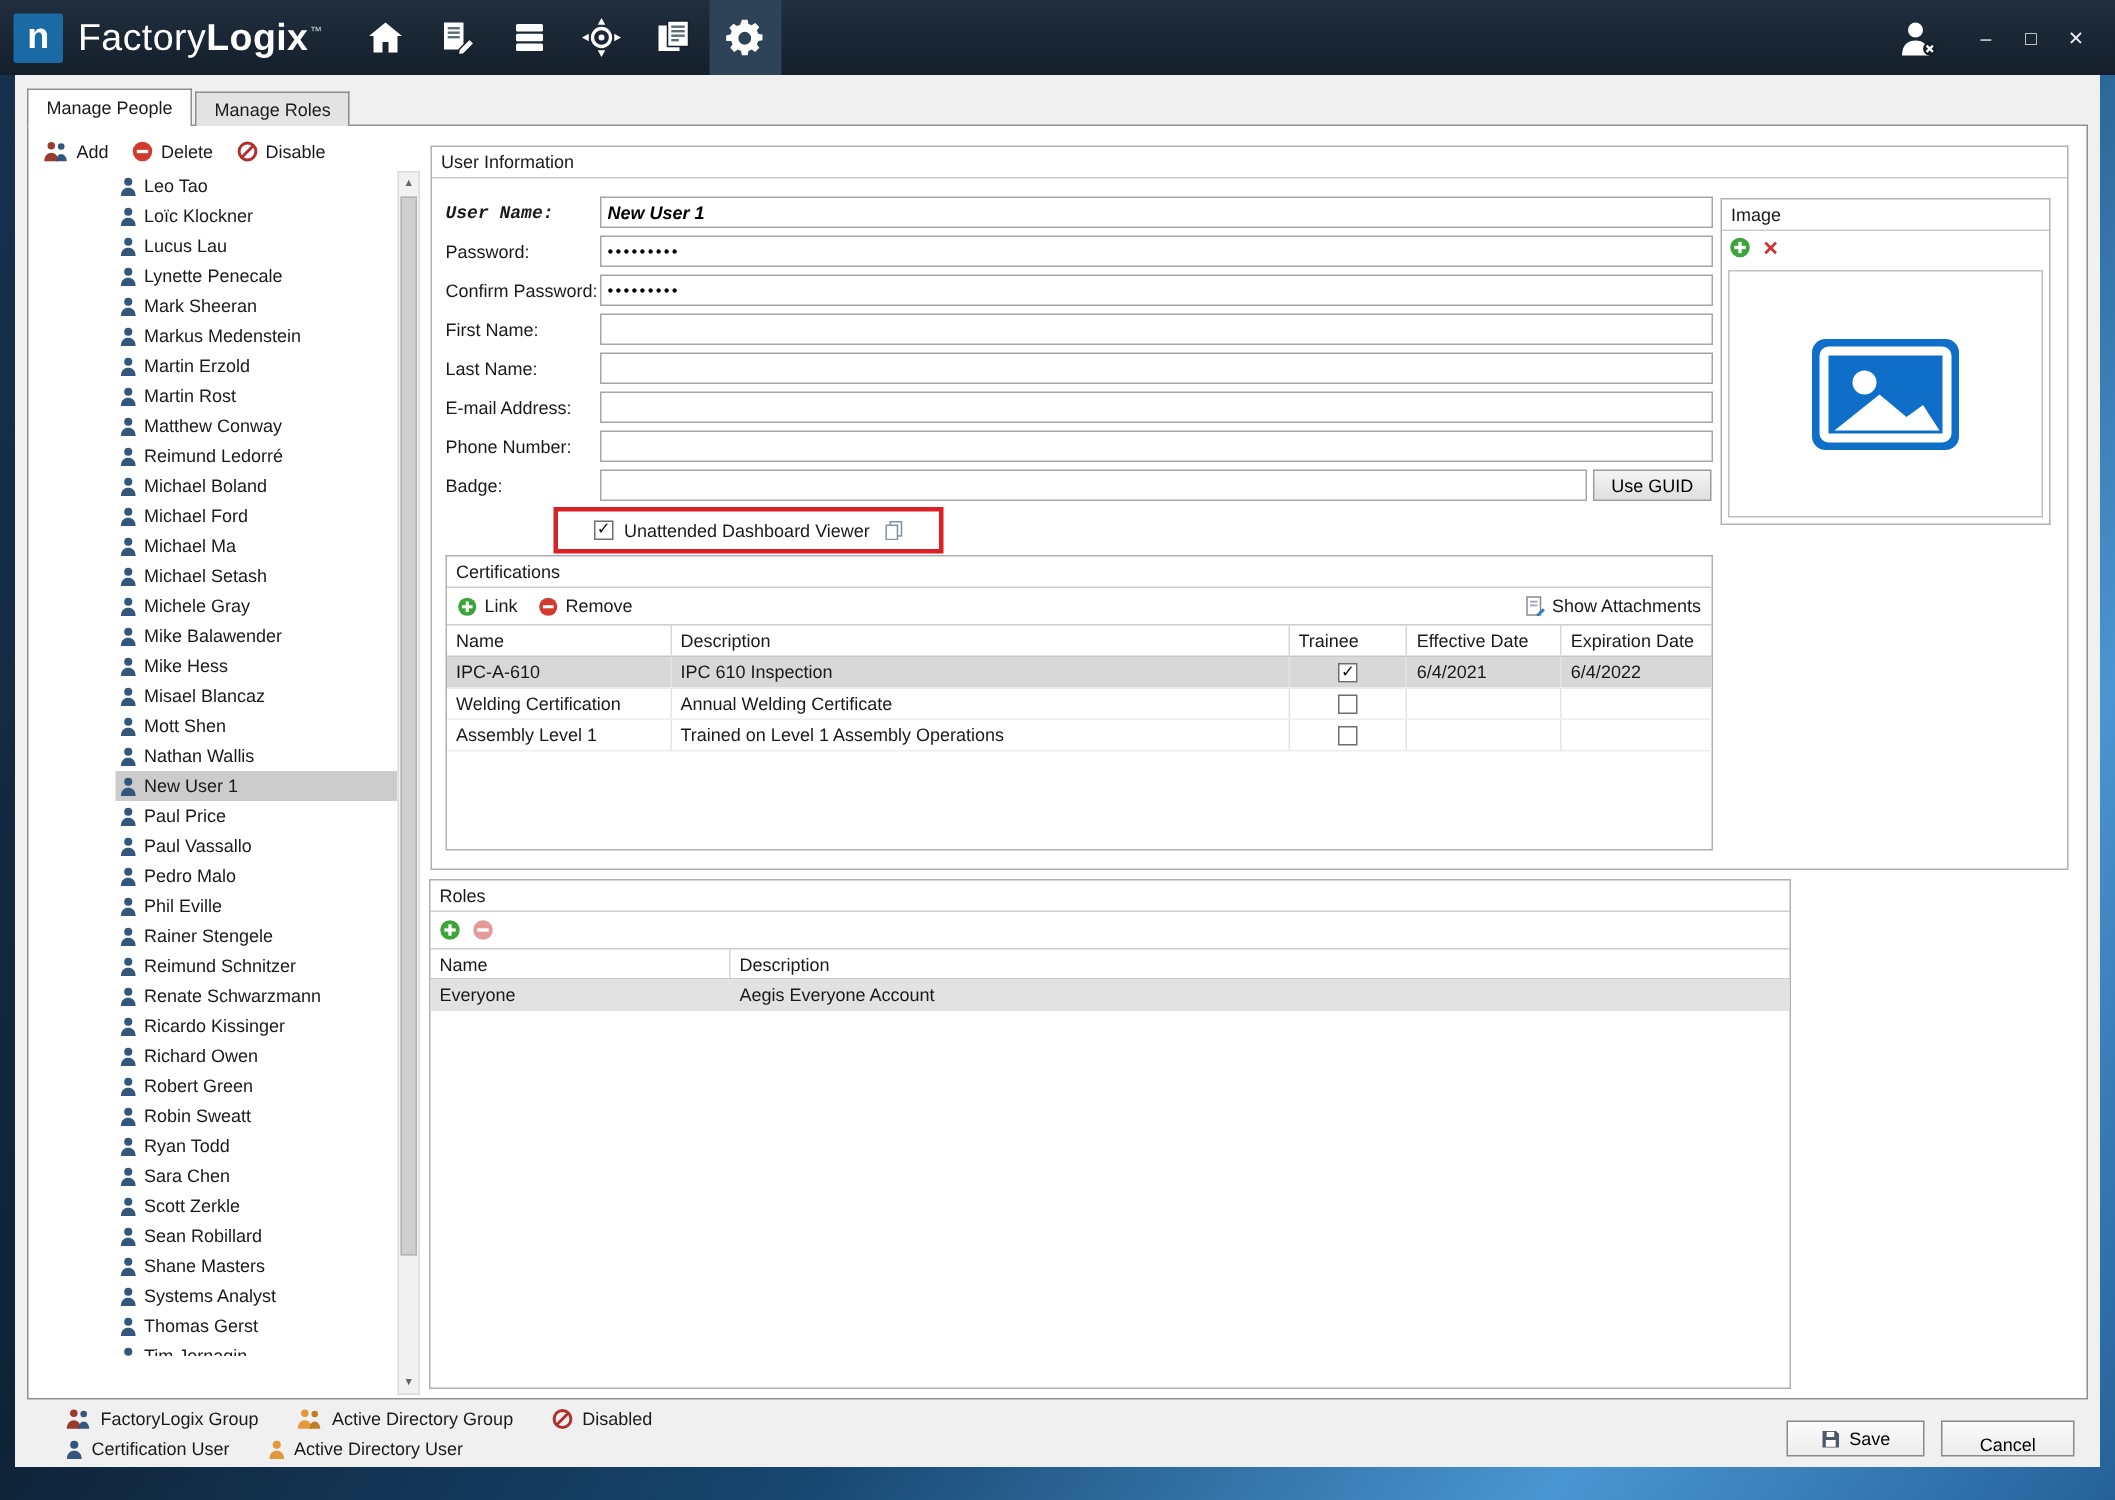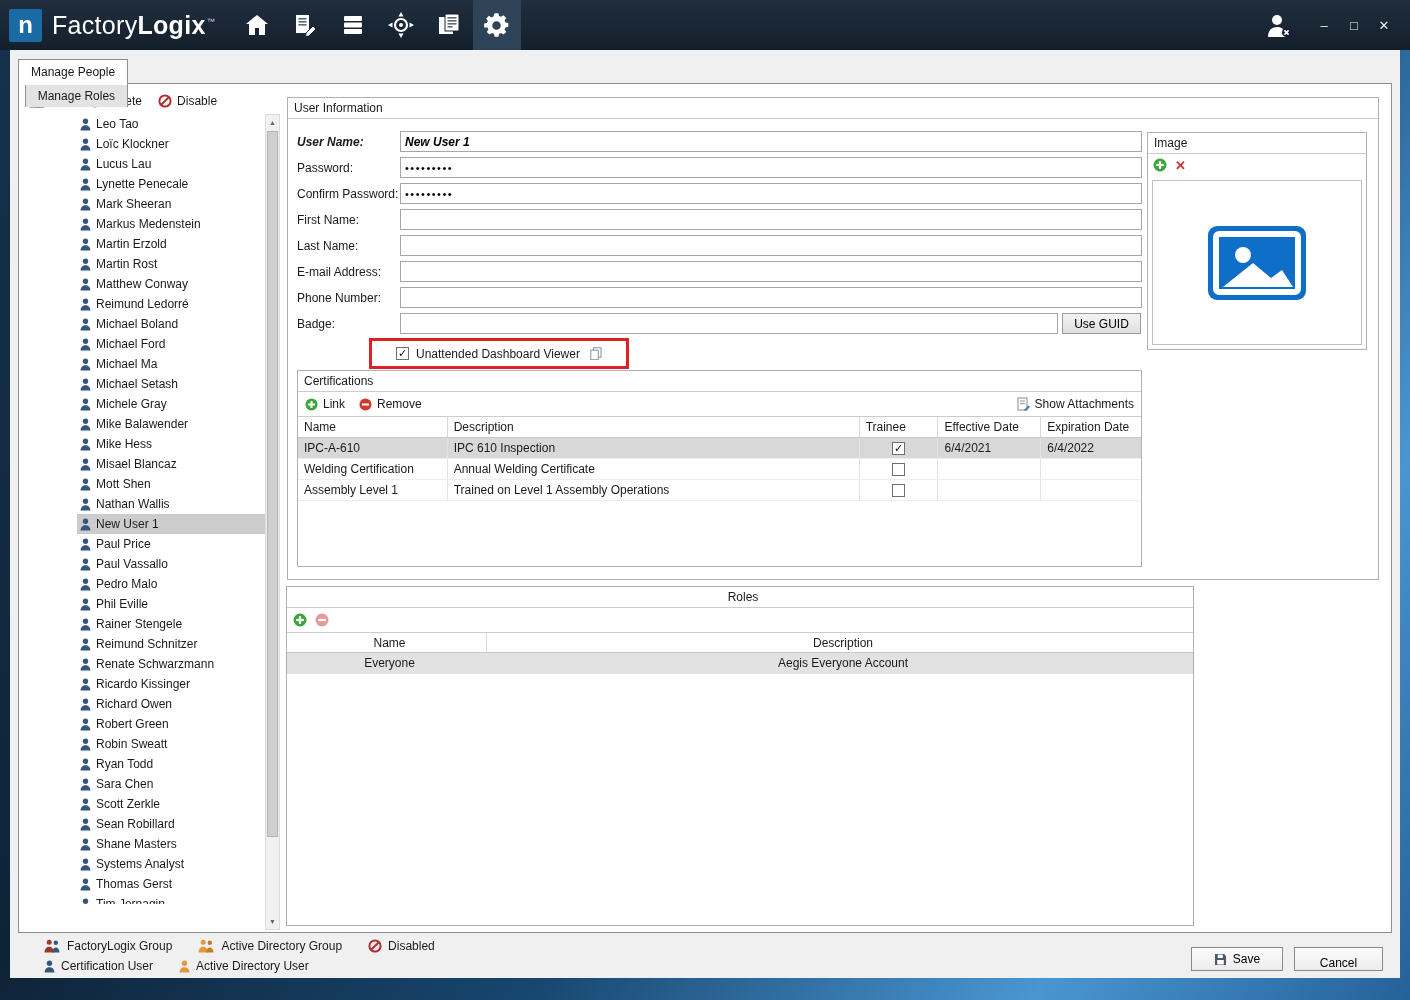--- a/index.html
+++ b/index.html
@@ -32,21 +32,21 @@
   .navbtn { width: 48px; display: flex; align-items: center; justify-content: center; cursor: pointer; }
   .navbtn.active { background: #2e4258; }
   .win-controls { margin-left: auto; display: flex; align-items: center; margin-right: 14px; gap: 6px; }
   .user-x { margin-right: 14px; display: flex; align-items: center; cursor: pointer; }
   .wc { width: 24px; height: 24px; display: flex; align-items: center; justify-content: center;
         color: #e8ecf1; font-size: 13px; cursor: pointer; }
 
   
   .content { position: absolute; top: 50px; left: 10px; width: 1390px; height: 928px; background: #f0f0f0; }
 
-  .tabs { position: absolute; top: 9px; left: 8px; display: flex; align-items: flex-end; z-index: 2; flex-direction: column; }
+  .tabs { position: absolute; top: 9px; left: 8px; display: flex; align-items: flex-end; z-index: 2; }
   .tab { padding: 0 12px; border: 1px solid #8f8f8f; border-bottom: none; background: #e3e3e3;
          margin-right: 2px; height: 23px; display: flex; align-items: center; cursor: pointer; }
   .tab.active { background: #fff; height: 25px; position: relative; }
   .tab.active::after { content: ""; position: absolute; left: 0; right: 0; bottom: -1px; height: 1px; background: #fff; }
 
   .main-panel { position: absolute; top: 33px; left: 8px; width: 1374px; height: 850px;
                 background: #fff; border: 1px solid #8f8f8f; }
 
   
   .left-toolbar { position: absolute; top: 7px; left: 10px; display: flex; gap: 16px; align-items: center; height: 20px; }
@@ -69,21 +69,21 @@
   
   .groupbox { position: absolute; border: 1px solid #b0b0b0; background: #fff; }
   .gb-caption { height: 21px; line-height: 21px; padding-left: 6px; border-bottom: 1px solid #cccccc; }
 
   .ui-box { left: 268px; top: 13px; width: 1092px; height: 483px; }
 
   .ui-row { position: absolute; left: 9px; display: flex; height: 21px; align-items: center; }
   .fr0 { top: 33px; } .fr1 { top: 59px; } .fr2 { top: 85px; } .fr3 { top: 111px; }
   .fr4 { top: 137px; } .fr5 { top: 163px; } .fr6 { top: 189px; } .fr7 { top: 215px; }
   .flabel { flex: 0 0 103px; }
-  .flabel.bold-ital { font-weight: bold; font-style: italic; }
+  .flabel.bold-ital { font-weight: bold; font-style: italic; font-family: Liberation Mono, monospace; }
   .finput { width: 742px; height: 21px; border: 1px solid #a6a6a6; background: #fff;
             font-family: "Liberation Sans", sans-serif; font-size: 12px; padding: 0 4px; outline: none; }
   .name-input { font-weight: bold; font-style: italic; }
   .pw { font-size: 11px; letter-spacing: 1.5px; }
   .badge-input { width: 658px; }
   .guid-btn { margin-left: 4px; width: 79px; height: 21px; background: linear-gradient(#f4f4f4, #dfdfdf);
               border: 1px solid #9a9a9a; font-family: "Liberation Sans", sans-serif; font-size: 12px; cursor: pointer; }
 
   .red-annotation { position: absolute; left: 81px; top: 240px; width: 260px; height: 31px;
                     border: 3px solid #dd1f26; display: flex; align-items: center; gap: 7px; padding-left: 24px; }
@@ -108,21 +108,21 @@
   .hc { line-height: 20px; padding-left: 6px; border-right: 1px solid #d8d8d8; overflow: hidden; white-space: nowrap; }
   .hc:last-child { border-right: none; }
   .c1 { width: 150px; } .c2 { width: 413px; } .c3 { width: 79px; } .c4 { width: 103px; } .c5 { width: 100px; }
   .crow { display: flex; height: 21px; border-bottom: 1px solid #ededed; cursor: pointer; }
   .crow.selected { background: #d8d8d8; }
   .cc { line-height: 21px; padding-left: 6px; border-right: 1px solid #e3e3e3; overflow: hidden; white-space: nowrap; }
   .cc.c3 { display: flex; align-items: center; justify-content: center; padding: 0; }
   .cc:last-child { border-right: none; }
 
   
-  .roles-box { left: 267px; top: 502px; width: 908px; height: 340px; text-align: center; }
+  .roles-box { left: 267px; top: 502px; width: 908px; height: 340px; }
   .roles-toolbar { height: 24px; display: flex; align-items: center; gap: 8px; padding-left: 6px; }
   .rhead { display: flex; height: 21px; border-top: 1px solid #cccccc; border-bottom: 1px solid #c9c9c9; }
   .r1 { width: 200px; } .r2 { flex: 1; }
   .rrow { display: flex; height: 21px; cursor: pointer; }
   .rrow.selected { background: #e2e2e2; }
   .rc { line-height: 21px; padding-left: 6px; border-right: 1px solid #e3e3e3; overflow: hidden; white-space: nowrap; }
   .rc:last-child { border-right: none; }
 
   
   .legend { position: absolute; top: 886px; left: 34px; }

